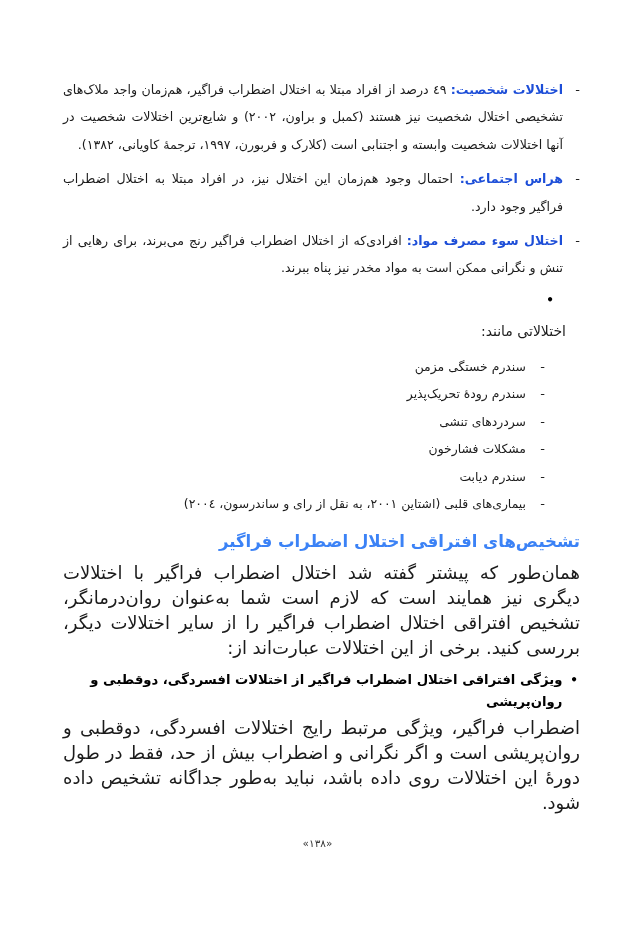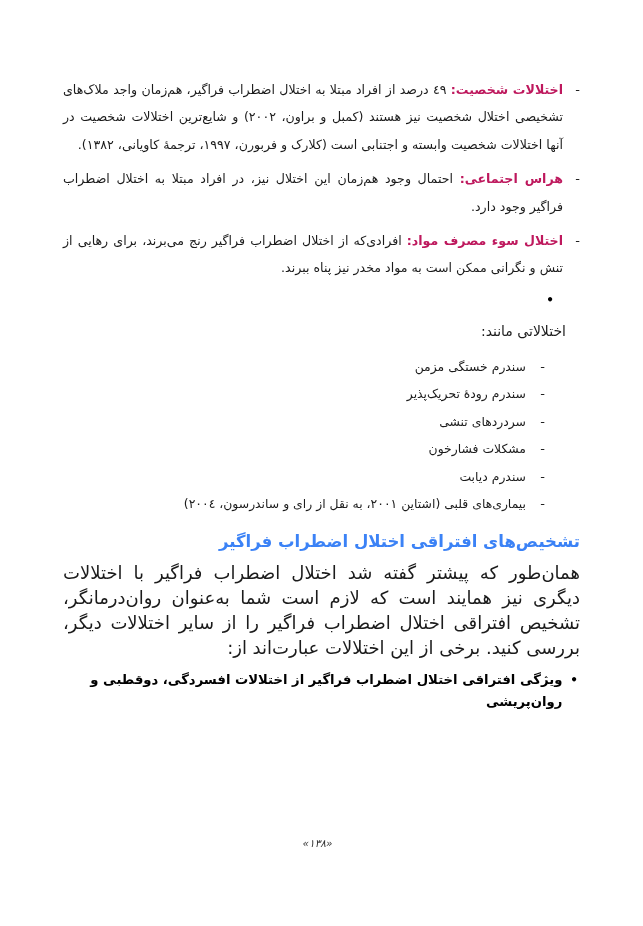--- a/index.html
+++ b/index.html
@@ -30,21 +30,21 @@
     line-height:27.4px;
     color:#222;
   }
   .item-body {
     flex:1 1 auto;
     font-size:12.6px;
     line-height:27.4px;
     text-align:justify;
     letter-spacing:0.1px;
   }
-  .item-body b { font-weight:700; color:#be185d; }
+  .item-body b { font-weight:700; color:#1d4ed8; }
   
   .bullet-head {
     display:flex;
     gap:8px;
     font-weight:700;
     font-size:13.2px;
     color:#000;
     line-height:22px;
   }
   .bullet-head .b-dot { font-size:12px; line-height:22px; }
@@ -88,21 +88,20 @@
   }
   .para.after-bullet { margin-top:2px; }
   
   .page-num {
     position:absolute;
     top:837px; left:0; right:8px;
     text-align:center;
     font-size:10.5px;
     color:#333;
     letter-spacing:1px;
-    font-style:italic;
   }
 </style>
 </head>
 <body>
 
 <div class="page">
   <div class="content">
 
     <div class="dash-item">
       <span class="dash-col">-</span>
@@ -154,17 +153,18 @@
 
     <div class="sec-head">تشخیص‌های افتراقی اختلال اضطراب فراگیر</div>
 
     <p class="para">همان‌طور که پیشتر گفته شد اختلال اضطراب فراگیر با اختلالات دیگری نیز همایند است که لازم است شما به‌عنوان روان‌درمانگر، تشخیص افتراقی اختلال اضطراب فراگیر را از سایر اختلالات دیگر، بررسی کنید. برخی از این اختلالات عبارت‌اند از:</p>
 
     <div class="bullet-head indent2">
       <span class="b-dot">•</span>
       <span>ویژگی افتراقی اختلال اضطراب فراگیر از اختلالات افسردگی، دوقطبی و روان‌پریشی</span>
     </div>
 
+    <p class="para after-bullet">اضطراب فراگیر، ویژگی مرتبط رایج اختلالات افسردگی، دوقطبی و روان‌پریشی است و اگر نگرانی و اضطراب بیش از حد، فقط در طول دورهٔ این اختلالات روی داده باشد، نباید به‌طور جداگانه تشخیص داده شود.</p>
 
   </div>
 
   <div class="page-num">«١٣٨»</div>
 </div>
 
 </body></html>

